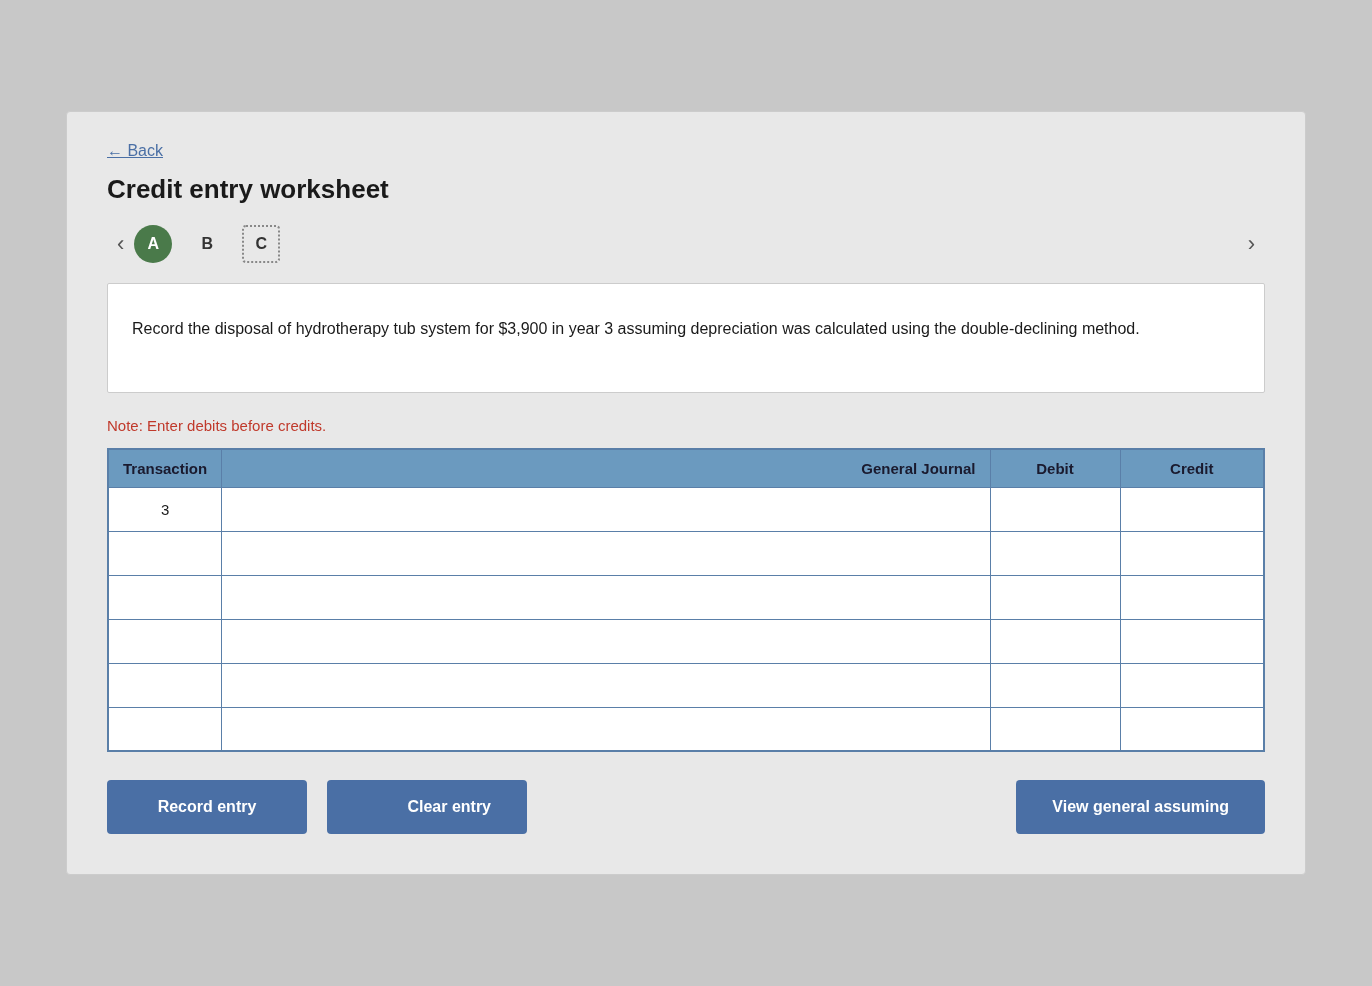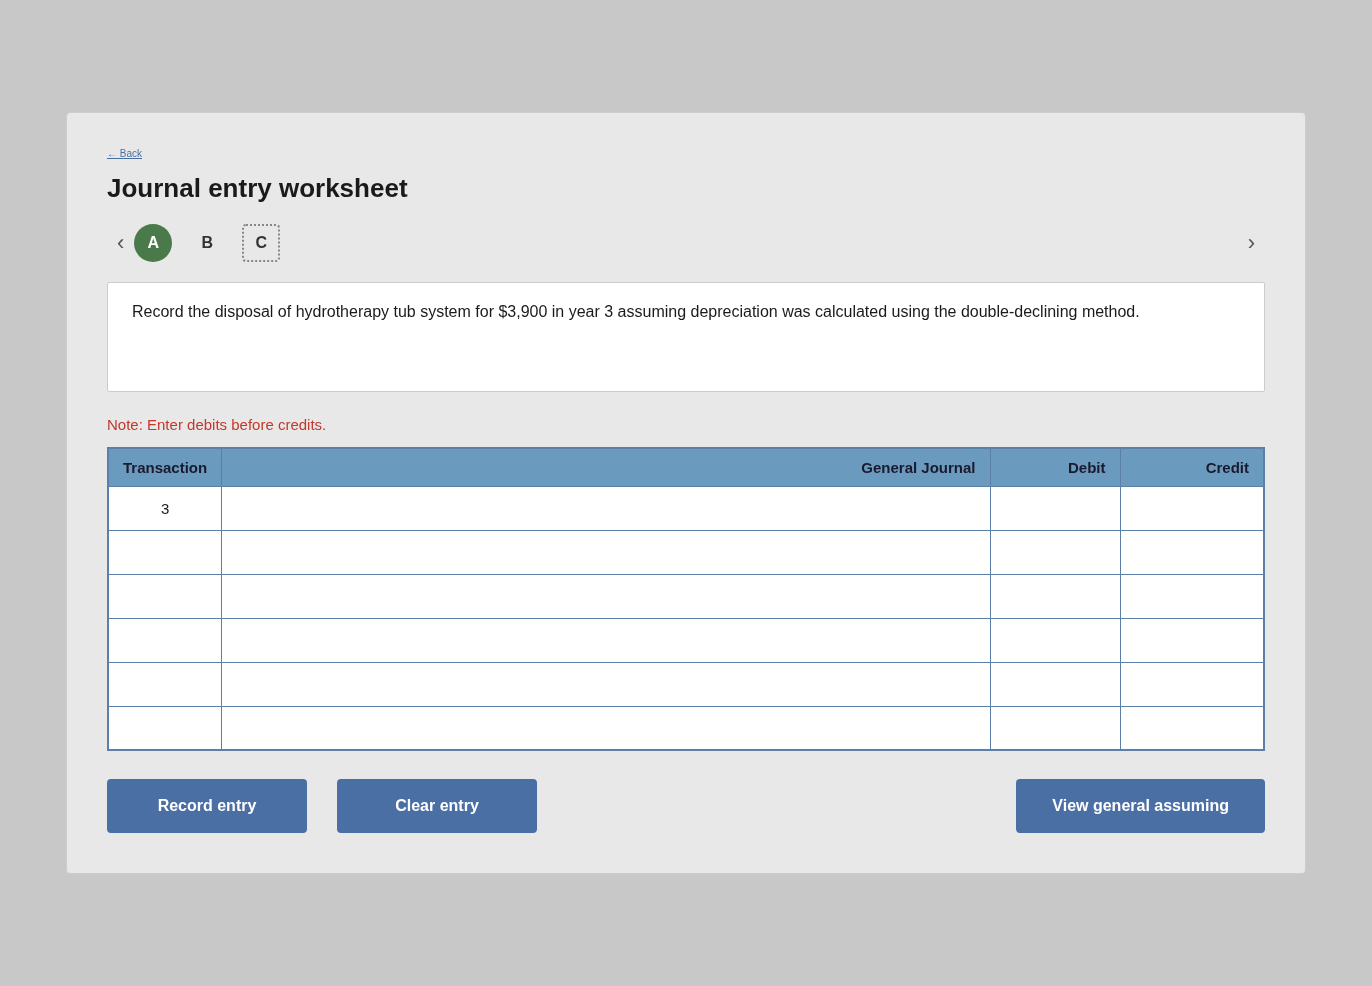--- a/index.html
+++ b/index.html
@@ -82,21 +82,21 @@
       background-color: transparent;
       color: #333;
       border: 2px dotted #888;
       border-radius: 4px;
     }
 
     .description-box {
       background: white;
       border: 1px solid #cccccc;
       border-radius: 2px;
-      padding: 16px 24px;
+      padding: 32px 24px;
       min-height: 110px;
       font-size: 16px;
       color: #1a1a1a;
       line-height: 1.6;
     }
 
     .note-text {
       color: #c0392b;
       font-size: 15px;
       margin-bottom: 14px;
@@ -113,21 +113,21 @@
     .journal-table thead tr {
       background-color: #6b9abf;
     }
 
     .journal-table thead th {
       color: #1a1a2e;
       font-weight: bold;
       font-size: 15px;
       padding: 10px 14px;
       border: 1px solid #5a7fa8;
-      text-align: right;
+      text-align: center;
     }
 
     .journal-table thead th.col-journal {
       text-align: right;
     }
 
     .journal-table tbody tr {
       background-color: white;
       height: 44px;
     }
@@ -184,46 +184,47 @@
       border-radius: 4px;
       font-size: 16px;
       font-weight: bold;
       padding: 18px 36px;
       cursor: pointer;
       min-width: 200px;
       text-align: center;
     }
 
     .btn-record {
-      margin-right: 30px;
+      margin-right: 20px;
     }
 
     .btn-clear {
       margin-right: 16px;
+      text-align: right;
     }
 
     .btn-view {
       margin-left: auto;
     }
 
     .top-link {
       color: #4a6fa5;
       text-decoration: underline;
-      font-size: 10px;
+      font-size: 16px;
       margin-bottom: 14px;
       display: inline-block;
     }
   </style>
 </head>
 <body>
 
 <div class="outer-container">
   <a class="top-link" href="#">← Back</a>
 
-  <div class="page-title">Journal entry worksheet</div>
+  <div class="page-title">Credit entry worksheet</div>
 
   <div class="tabs-row">
     <span class="nav-arrow">‹</span>
 
     <div class="tab-item tab-a">
       <span>A</span>
     </div>
     <div class="tab-item tab-b">
       <span>B</span>
     </div>

